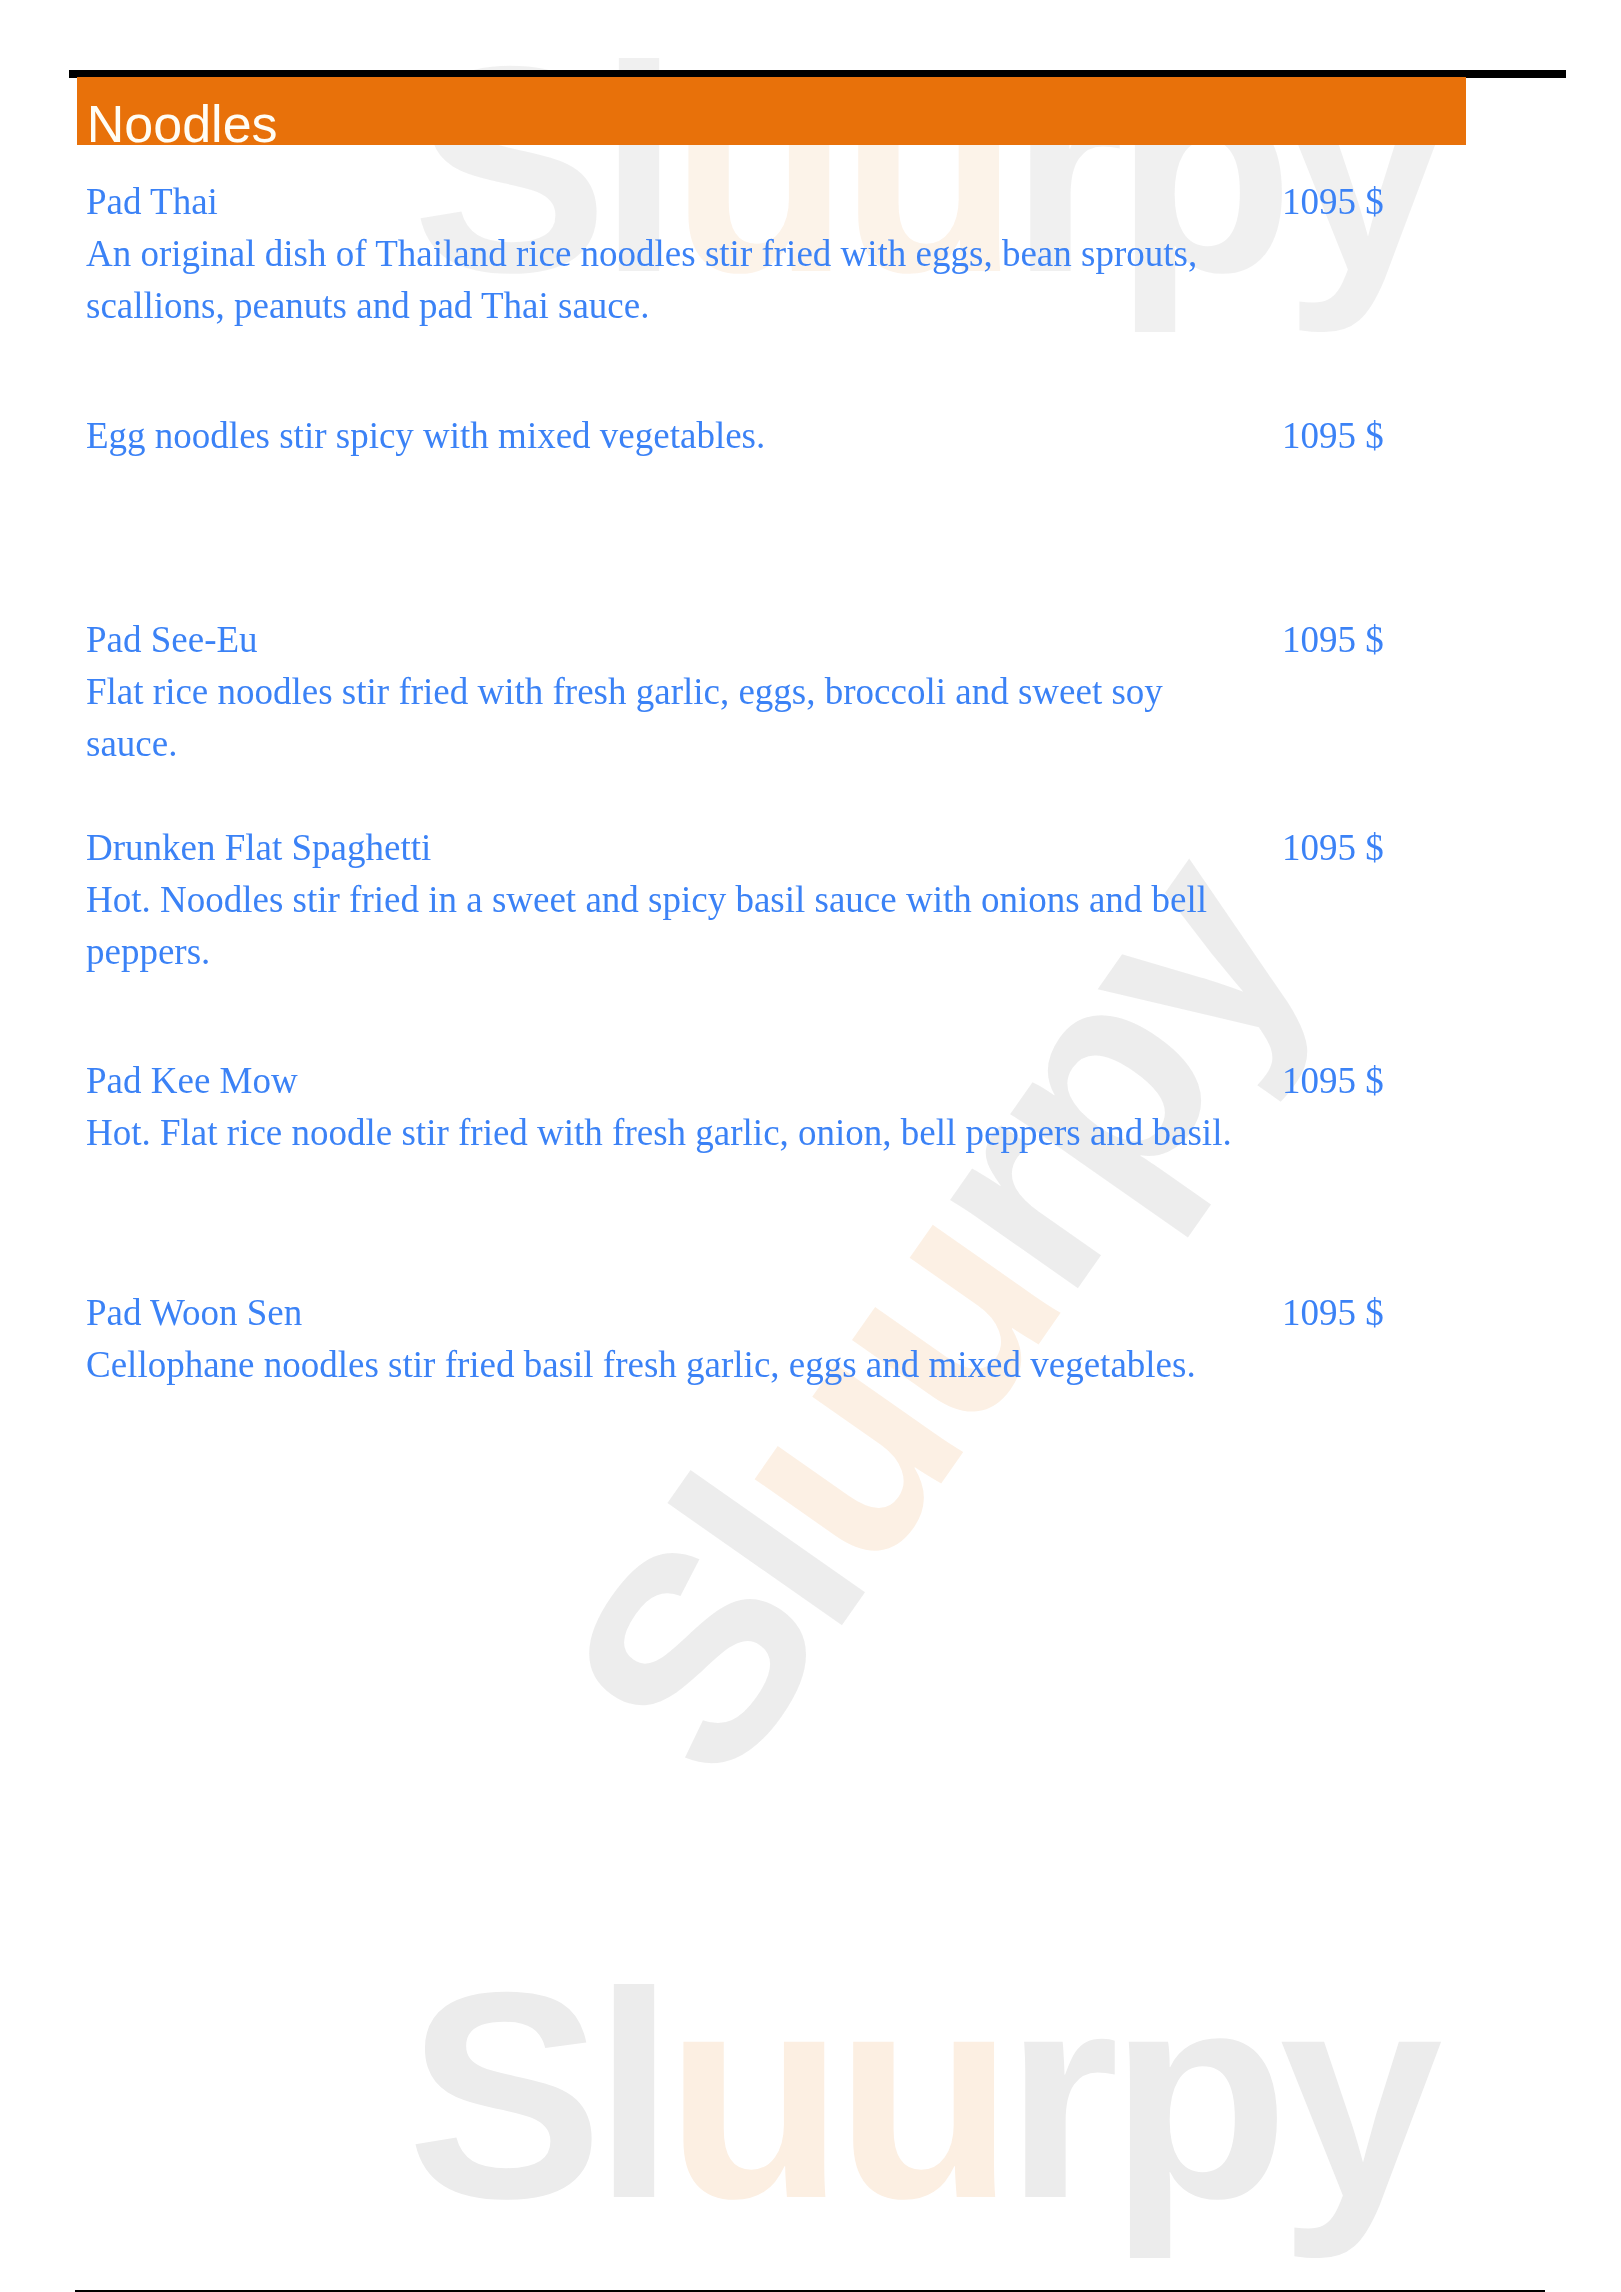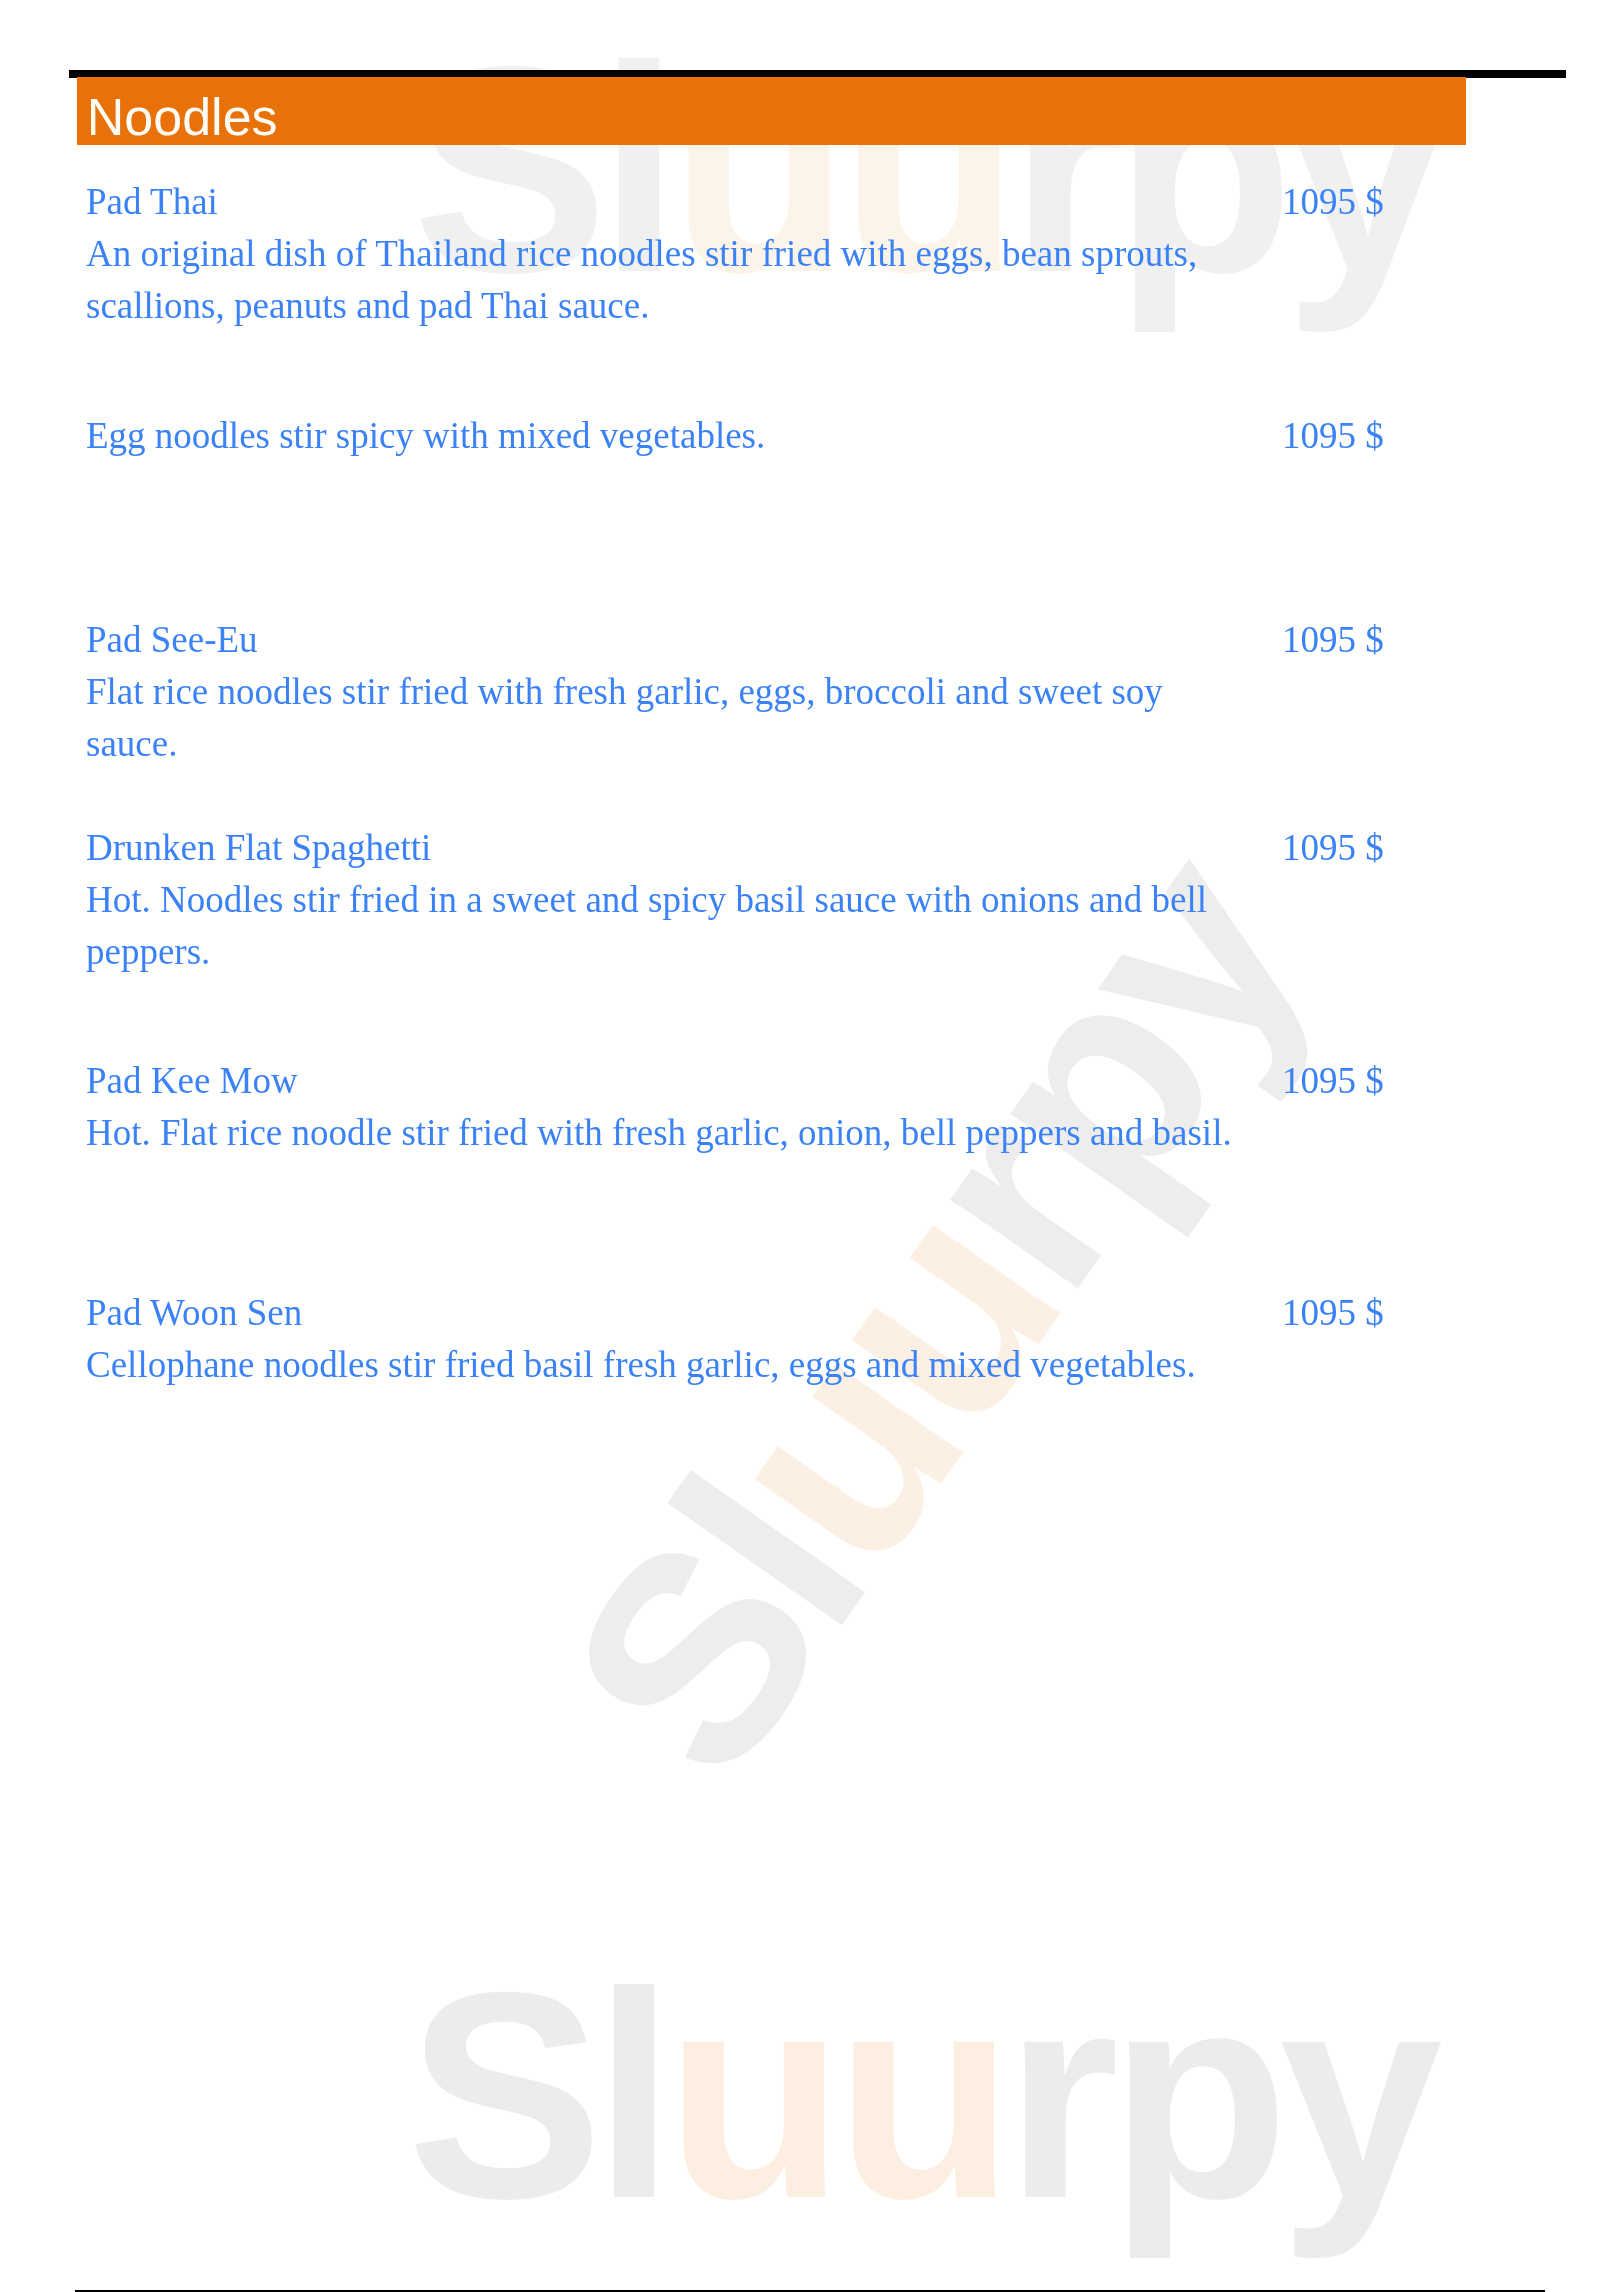--- a/index.html
+++ b/index.html
@@ -1,19 +1,19 @@
 <!DOCTYPE html>
 <html><head>
 <meta charset="utf-8">
 <style>
   html, body { margin:0; padding:0; }
   body { width:1621px; height:2293px; background:#ffffff; position:relative; overflow:hidden; }
   .top-rule { position:absolute; left:69px; top:70px; width:1497px; height:7.8px; background:#000; }
   .section-bar { position:absolute; left:77px; top:77px; width:1389px; height:68px; background:#E8710A; }
-  .section-title { position:absolute; left:9.8px; top:11px; font-family:"Liberation Sans", sans-serif; font-size:52px; line-height:59px; color:#fffdf5; }
+  .section-title { position:absolute; left:9.8px; top:18px; font-family:"Liberation Sans", sans-serif; font-size:52px; line-height:59px; color:#fffdf5; }
   .watermark { position:absolute; font-family:"Liberation Sans", sans-serif; font-weight:bold; font-size:294px; letter-spacing:-9.8px; pointer-events:none; user-select:none; white-space:nowrap; }
   .watermark .g { color:#ececec; }
   .watermark .o { color:#fcefe2; }
   .wm1 { left:412px; top:0px; opacity:0.75; }
   .wm2 { left:421px; top:1147px; transform:rotate(-55deg); transform-origin:center; opacity:0.9; }
   .wm3 { left:407px; top:1926px; }
   .item { position:absolute; left:86px; width:1372px; font-family:"Liberation Serif", serif; font-size:37px; line-height:52px; color:#3b82f6; }
   .item-name { display:block; }
   .item-desc { display:block; width:1157px; }
   .item-price { position:absolute; left:1196px; top:0; white-space:nowrap; }

